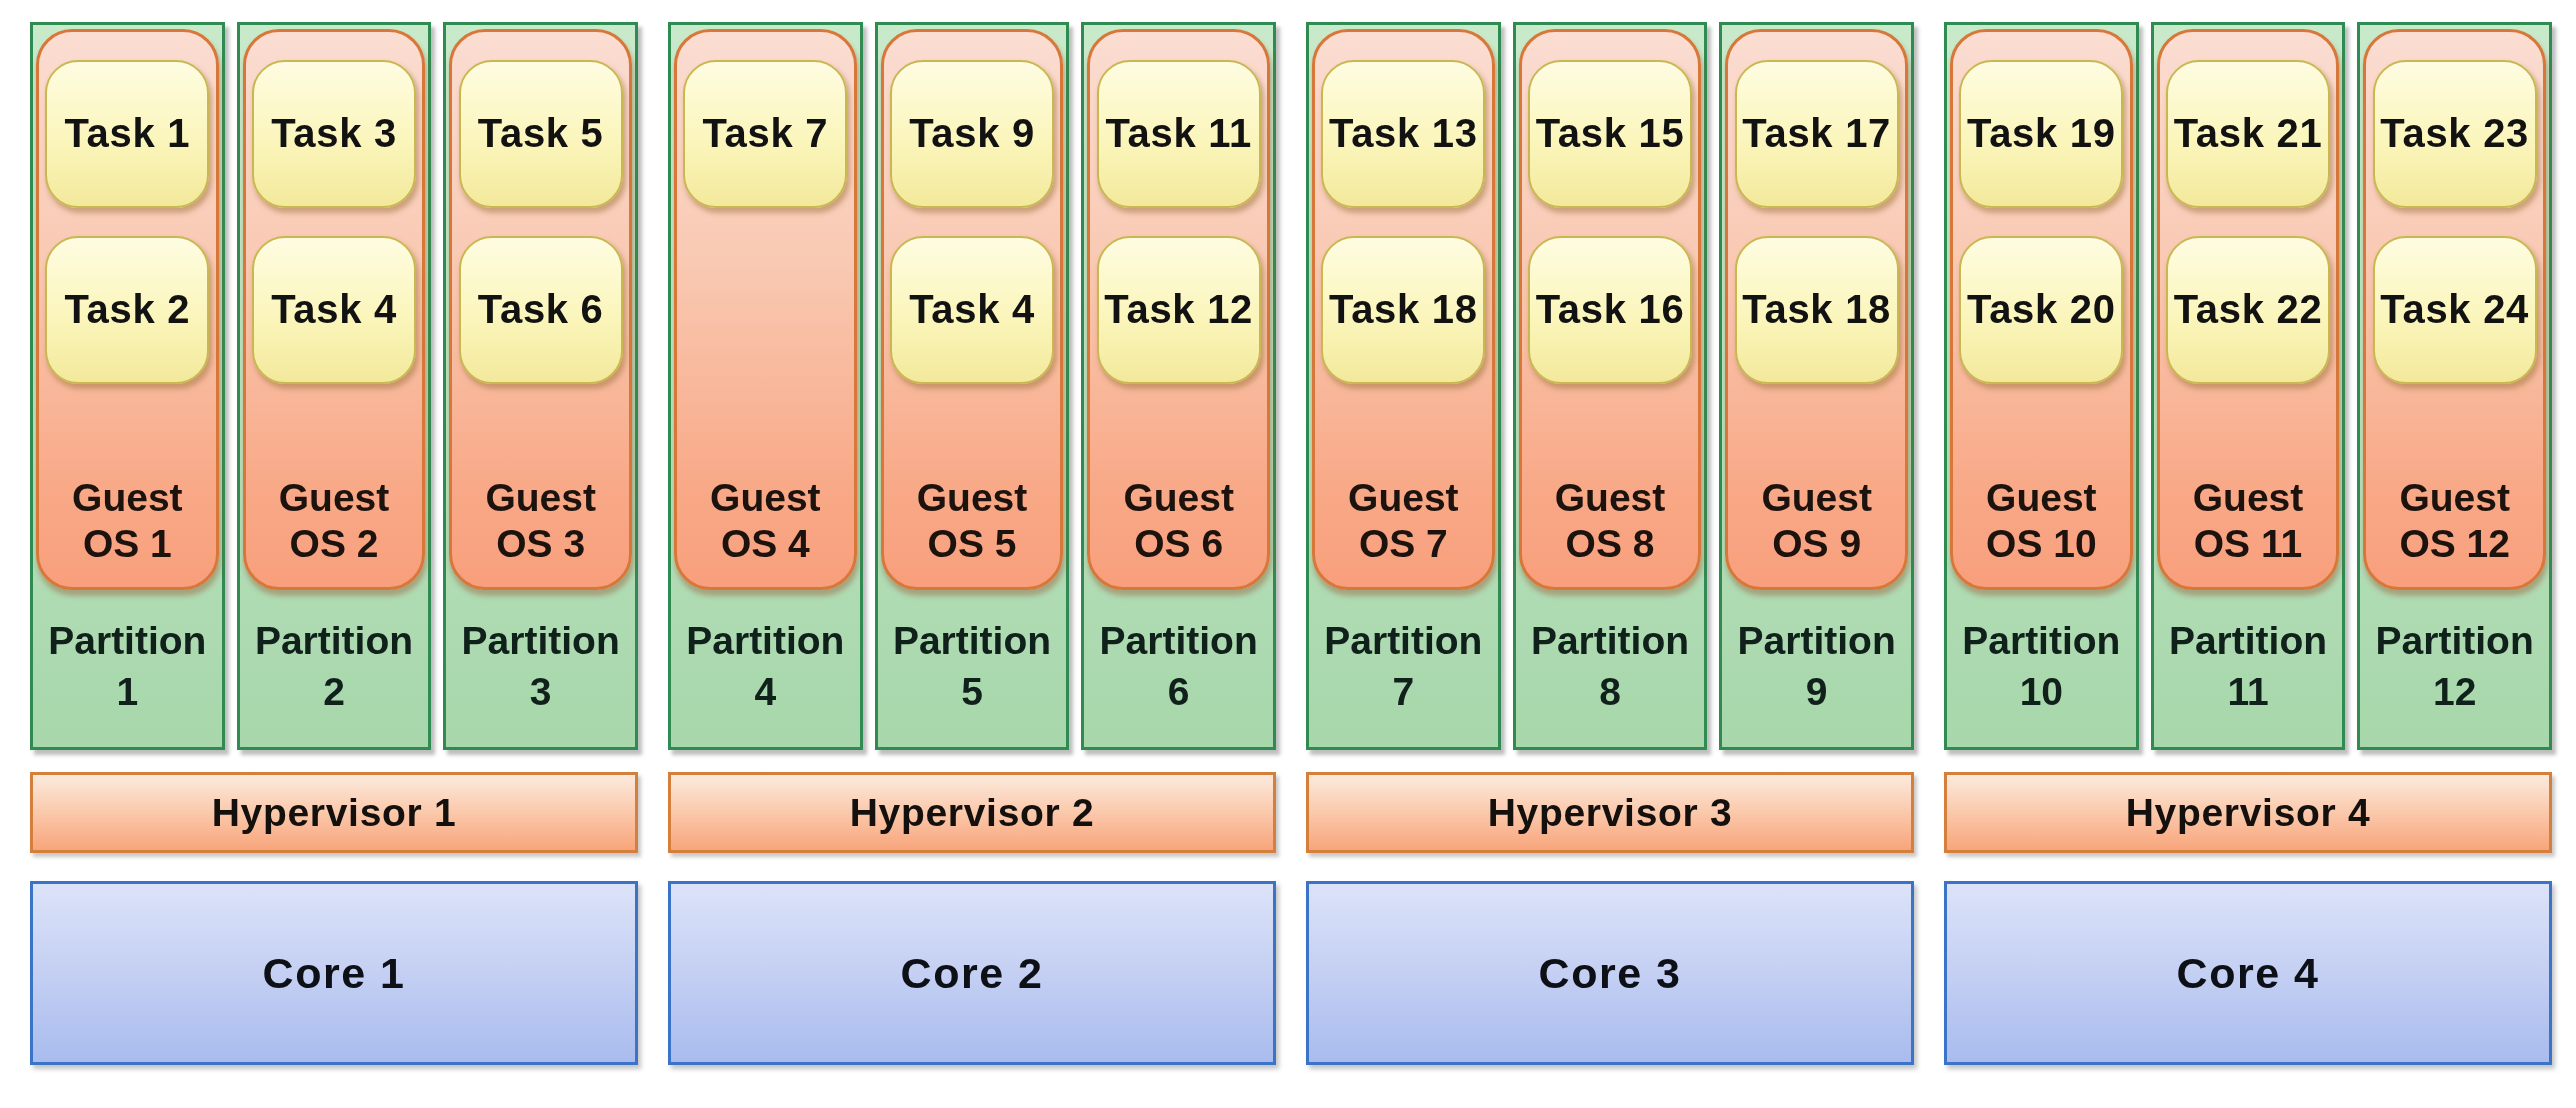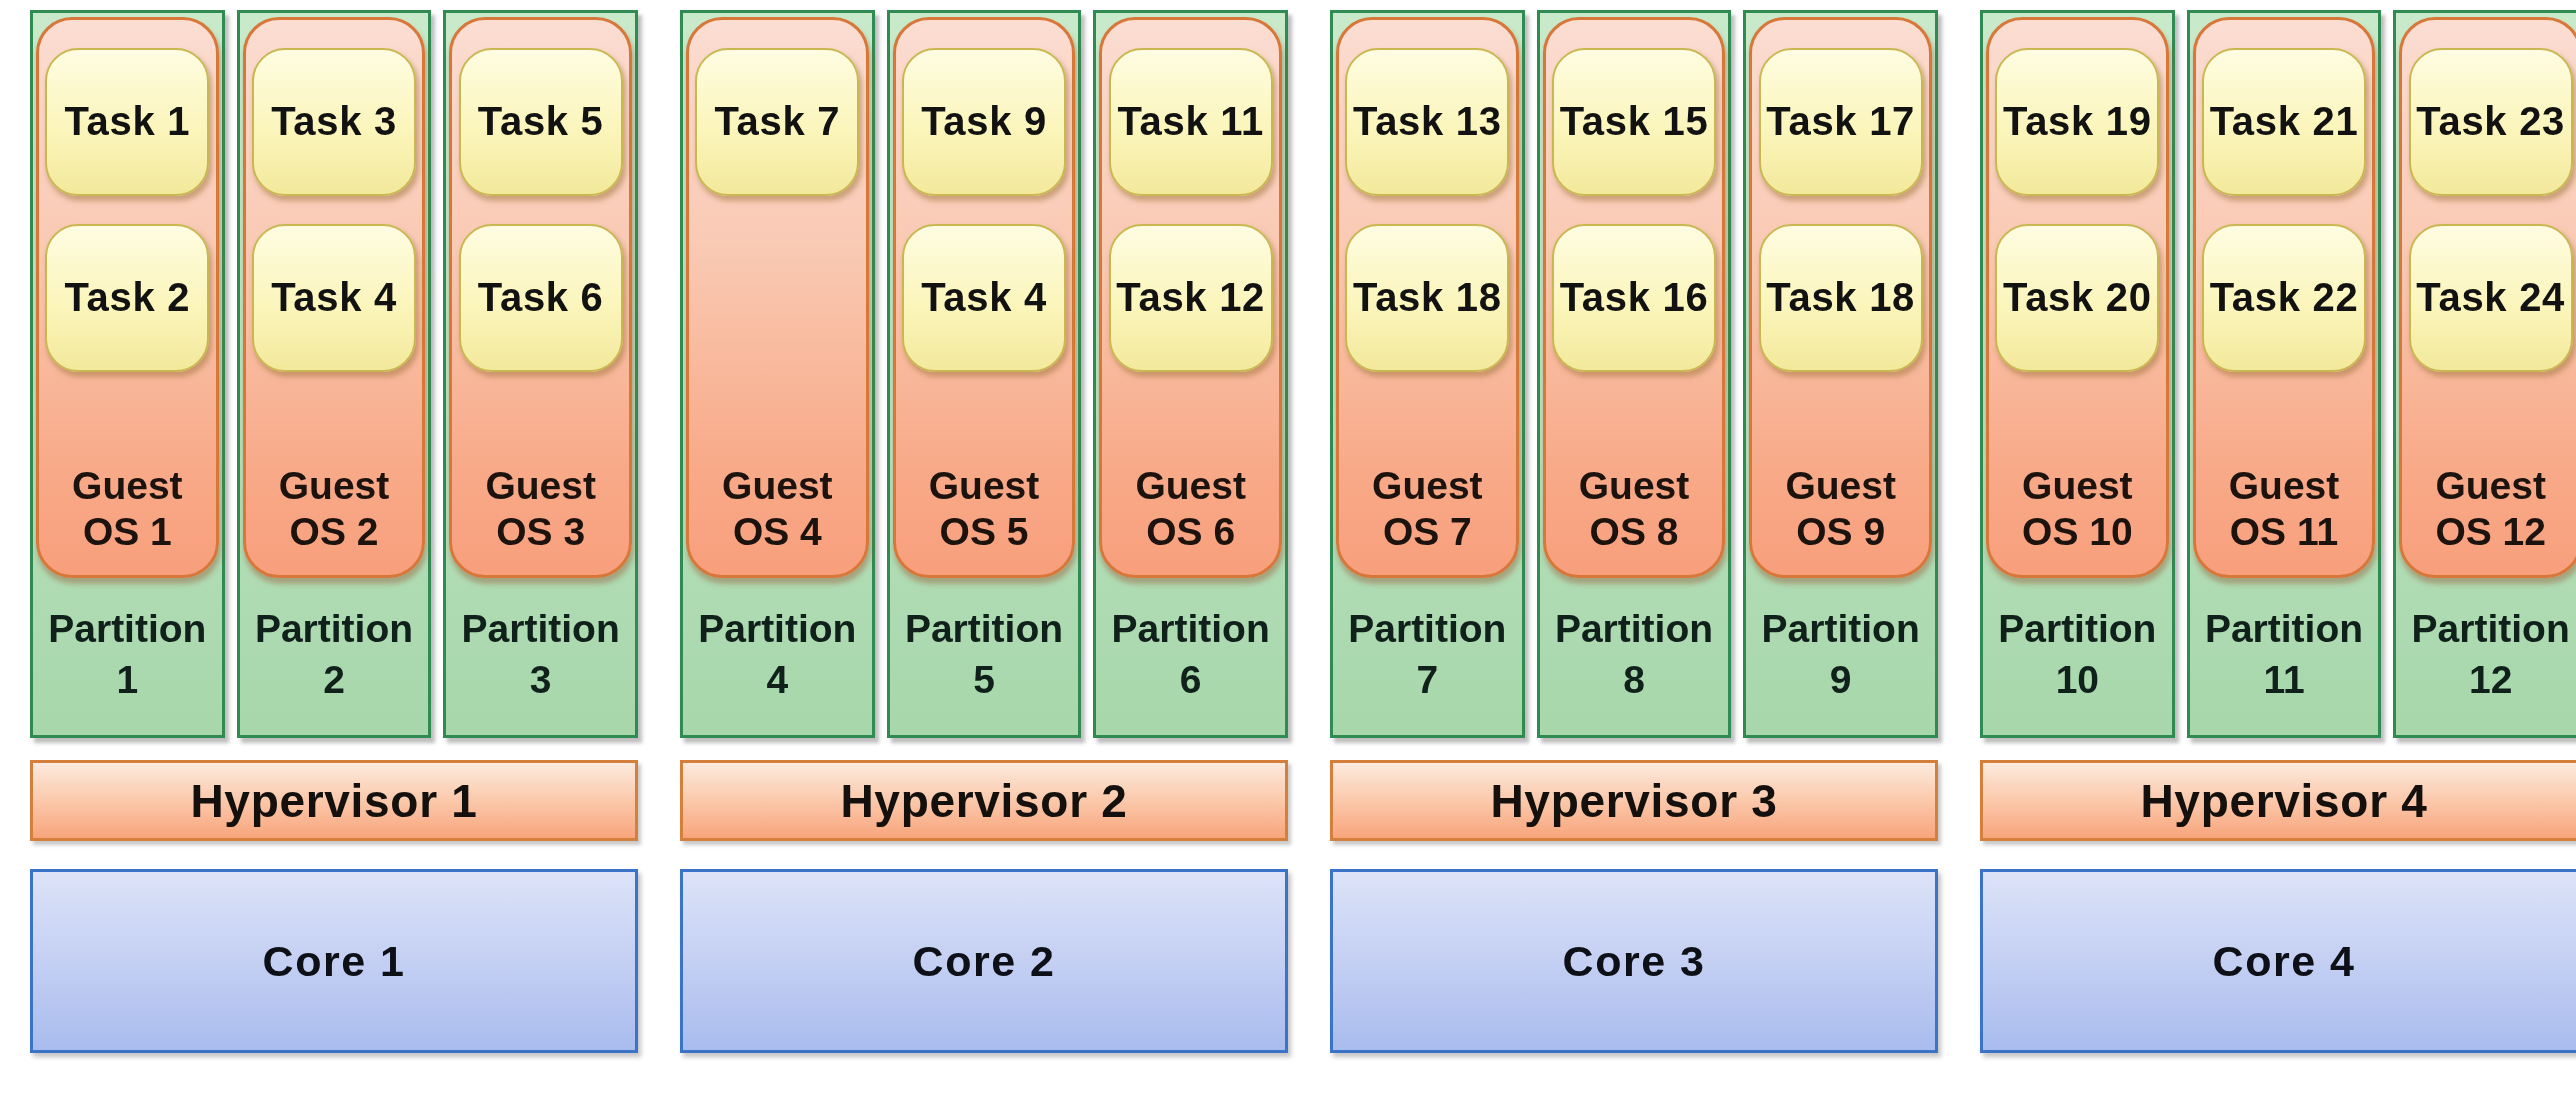--- a/index.html
+++ b/index.html
@@ -1,18 +1,18 @@
 <!DOCTYPE html>
 <html style="font-size:12px"><head>
 <meta charset="utf-8">
 <style>
   html,body{margin:0;padding:0;background:#ffffff;}
   body{width:2576px;height:1108px;font-family:"Liberation Sans",sans-serif;color:#121212;}
   .stage{position:relative;width:2576px;height:1108px;box-sizing:border-box;
-         padding:10px 0 0 30px;display:flex;gap:42px;}
+         padding:22px 0 0 30px;display:flex;gap:30px;}
   .group{width:608px;flex:0 0 608px;display:flex;flex-direction:column;}
   .parts{display:flex;gap:12px;height:728px;}
   .partition{flex:1 1 0;box-sizing:border-box;border:3px solid #2f8b51;
              background:linear-gradient(180deg,#c9eaca 0%,#b9e0bc 55%,#a7d7ab 100%);
              box-shadow:3.7px 4.5px 3.7px rgba(110,110,110,.45);
              display:flex;flex-direction:column;min-width:0;}
   .guest{box-sizing:border-box;margin:3.7px 3px 0 3px;height:561px;border-radius:36px;
          border:3px solid #d8773a;
          background:linear-gradient(180deg,#fbddd2 0%,#f9cab4 40%,#f8a987 82%,#f89f7d 100%);
          box-shadow:1.5px 5.2px 5.2px rgba(150,95,60,.45);
@@ -26,21 +26,21 @@
   .task + .task{}
   .guest-label{margin-top:auto;margin-bottom:19.4px;text-align:center;
                font-size:39px;font-weight:600;line-height:1.18;color:#1d130e;}
   .part-label{flex:1;display:flex;flex-direction:column;justify-content:center;align-items:center;
               text-align:left;font-size:39px;font-weight:600;line-height:1.3;color:#10201a;
               padding-bottom:3px;}
   .hyp{box-sizing:border-box;margin-top:22.4px;height:81px;border:3px solid #d4803c;
        background:linear-gradient(180deg,#fceadd 0%,#fbceb3 42%,#f8a57b 100%);
        box-shadow:3px 3.7px 3.7px rgba(120,120,120,.4);
        display:flex;align-items:center;justify-content:center;
-       font-size:46px;font-weight:600;color:#14100d;letter-spacing:0.7px;}
+       font-size:39px;font-weight:600;color:#14100d;letter-spacing:0.7px;}
   .core{box-sizing:border-box;margin-top:28px;height:184px;border:3.7px solid #3b73c6;
         background:linear-gradient(180deg,#dce3f8 0%,#c5d0f3 48%,#a9bcee 100%);
         box-shadow:3px 3.7px 4.5px rgba(110,110,110,.4);
         display:flex;align-items:center;justify-content:center;
         font-size:43px;font-weight:600;color:#0d1016;letter-spacing:1.5px;}
 </style>
 </head>
 <body>
 
 <div class="stage">

